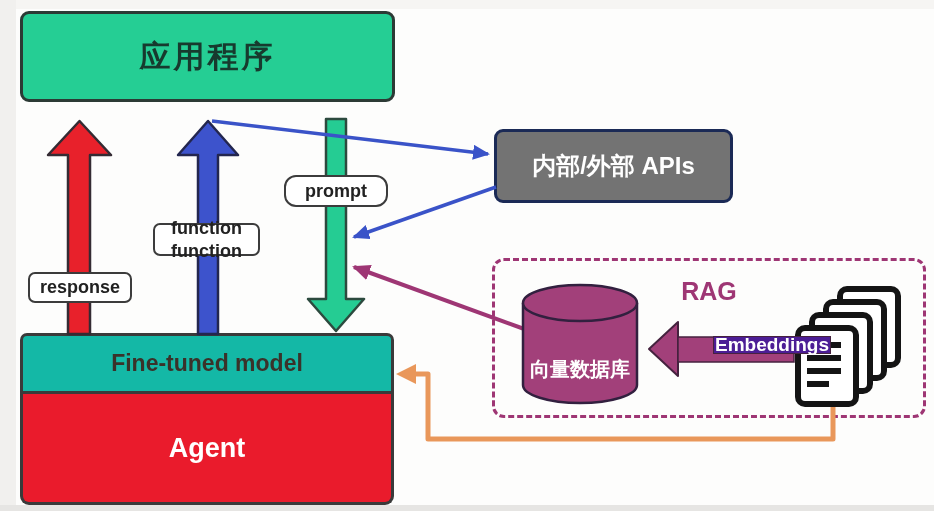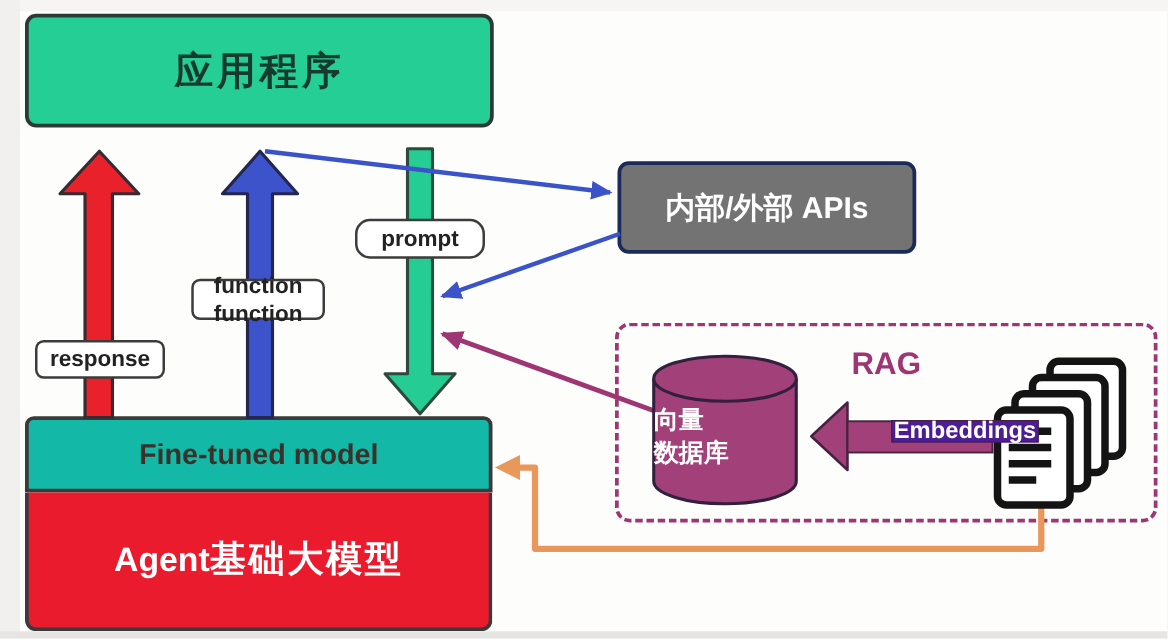--- a/index.html
+++ b/index.html
@@ -68,21 +68,21 @@
     display:flex; align-items:center; justify-content:center; text-align:center;
     color:#222222; font-weight:bold; font-size:18px; line-height:1.25;
     z-index:3;
   }
   .tag-response { left:28px;  top:272px; width:104px; height:31px; }
   .tag-function { left:153px; top:223px; width:107px; height:33px; flex-direction:column; }
   .tag-prompt   { left:284px; top:175px; width:104px; height:32px;border-radius:12px; }
 
   .cylinder-label {
     position:absolute; left:523px; top:317px; width:114px; height:66px;
-    display:flex; flex-direction:column; align-items:flex-start; justify-content:center;
+    display:flex; flex-direction:row; align-items:flex-end; justify-content:center;
     color:#ffffff; font-weight:bold; font-size:20px; line-height:1.35;
     z-index:3;
   }
   .embeddings-label {
     position:absolute; left:677px; top:336px; width:118px; height:18px;
     background:#4c1d95; border:1px solid #45223f;
     display:flex; align-items:center; justify-content:center;
     color:#ffffff; font-weight:bold; font-size:19px;
     z-index:3;
     margin-left:36px;
@@ -103,21 +103,20 @@
   <div class="box apis-box">
     <span>内部/外部 APIs</span>
   </div>
 
   <div class="box finetuned-box">
     <span>Fine-tuned model</span>
   </div>
 
   <div class="box agent-box">
     <span class="agent-line1">Agent</span>
-    <span class="agent-line2">基础大模型</span>
   </div>
 
   <div class="rag-box"></div>
   <div class="rag-title">RAG</div>
 
   <svg class="layer" viewBox="0 0 934 511">
     <defs>
       <marker id="head-blue" markerUnits="userSpaceOnUse" markerWidth="18" markerHeight="16" refX="15" refY="7.5" orient="auto">
         <path d="M0,0 L17,7.5 L0,15 Z" fill="#3a53c8"></path>
       </marker>

